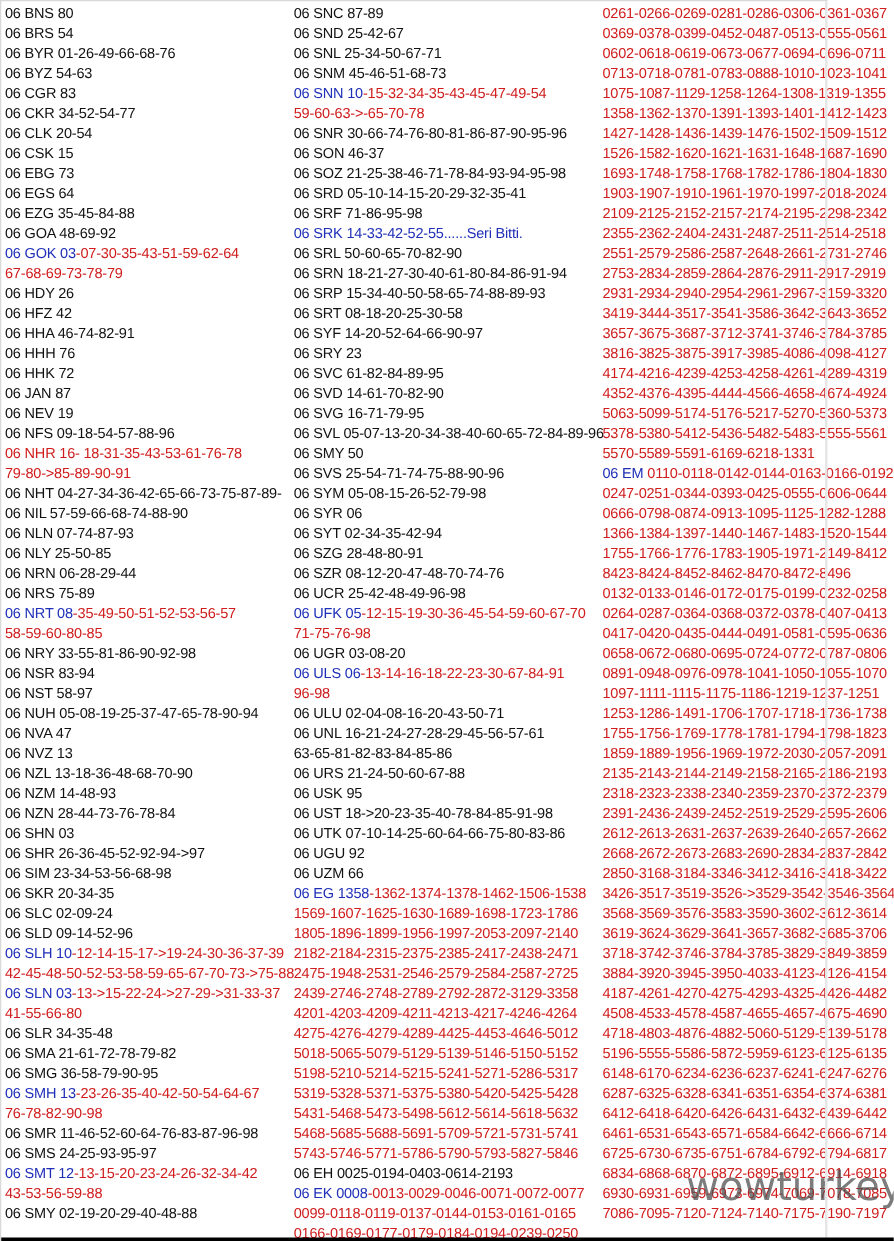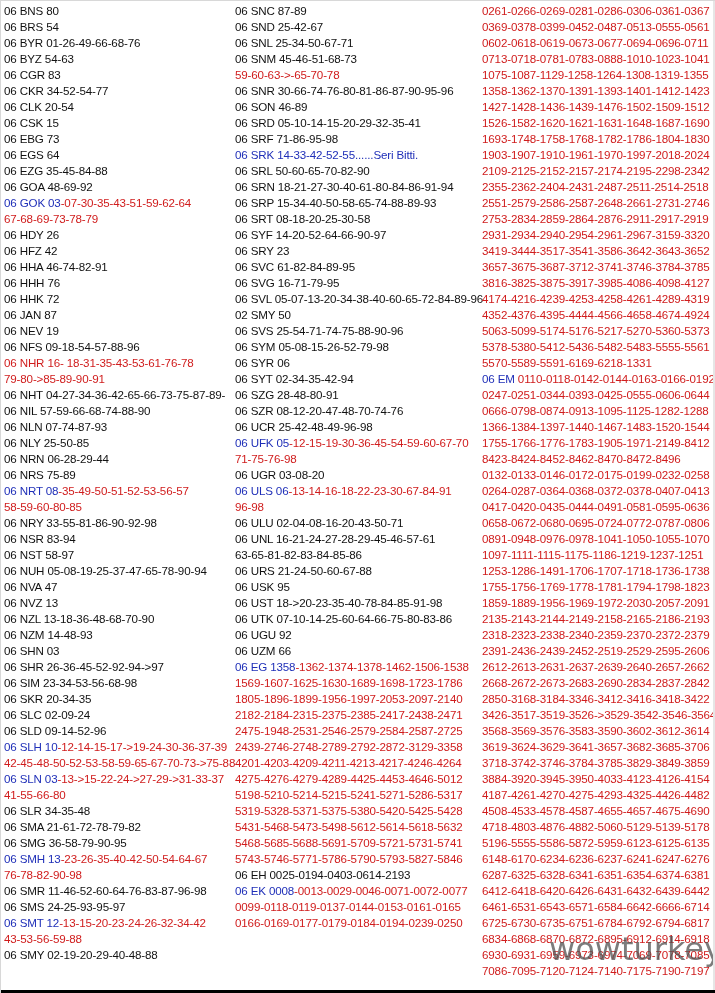--- a/index.html
+++ b/index.html
@@ -1,18 +1,18 @@
 <!DOCTYPE html>
 <html><head>
 <meta charset="utf-8">
 <style>
   html,body{margin:0;padding:0;background:#ffffff;}
   body{width:715px;height:993px;overflow:hidden;position:relative;
        font-family:"Liberation Sans", sans-serif;}
-  .page{position:absolute;left:0;top:0;width:715px;height:993px;
+  .page{position:absolute;left:0;top:0;width:662px;height:993px;
         border-top:1px solid #d8d8d8;border-left:1px solid #d8d8d8;box-sizing:border-box;}
   .col{position:absolute;top:2px;}
   .col1{left:3px;width:228px;}
   .col2{left:234px;width:244px;}
   .col3{left:481px;width:232px;}
   .line{height:16px;line-height:16px;font-size:11.6px;white-space:nowrap;
         letter-spacing:-0.15px;color:#111111;}
   .blk{color:#111111;}
   .red{color:#d01c1c;}
   .blu{color:#1f2fb8;}
@@ -59,20 +59,21 @@
       <div class="line"><span class="blu">06 NRT 08</span><span class="red">-35-49-50-51-52-53-56-57</span></div>
       <div class="line"><span class="red">58-59-60-80-85</span></div>
       <div class="line"><span class="blk">06 NRY 33-55-81-86-90-92-98</span></div>
       <div class="line"><span class="blk">06 NSR 83-94</span></div>
       <div class="line"><span class="blk">06 NST 58-97</span></div>
       <div class="line"><span class="blk">06 NUH 05-08-19-25-37-47-65-78-90-94</span></div>
       <div class="line"><span class="blk">06 NVA 47</span></div>
       <div class="line"><span class="blk">06 NVZ 13</span></div>
       <div class="line"><span class="blk">06 NZL 13-18-36-48-68-70-90</span></div>
       <div class="line"><span class="blk">06 NZM 14-48-93</span></div>
+      <div class="line"><span class="blk">06 NZN 28-44-73-76-78-84</span></div>
       <div class="line"><span class="blk">06 SHN 03</span></div>
       <div class="line"><span class="blk">06 SHR 26-36-45-52-92-94-&gt;97</span></div>
       <div class="line"><span class="blk">06 SIM 23-34-53-56-68-98</span></div>
       <div class="line"><span class="blk">06 SKR 20-34-35</span></div>
       <div class="line"><span class="blk">06 SLC 02-09-24</span></div>
       <div class="line"><span class="blk">06 SLD 09-14-52-96</span></div>
       <div class="line"><span class="blu">06 SLH 10</span><span class="red">-12-14-15-17-&gt;19-24-30-36-37-39</span></div>
       <div class="line"><span class="red">42-45-48-50-52-53-58-59-65-67-70-73-&gt;75-88</span></div>
       <div class="line"><span class="blu">06 SLN 03</span><span class="red">-13-&gt;15-22-24-&gt;27-29-&gt;31-33-37</span></div>
       <div class="line"><span class="red">41-55-66-80</span></div>
@@ -85,65 +86,69 @@
       <div class="line"><span class="blk">06 SMS 24-25-93-95-97</span></div>
       <div class="line"><span class="blu">06 SMT 12</span><span class="red">-13-15-20-23-24-26-32-34-42</span></div>
       <div class="line"><span class="red">43-53-56-59-88</span></div>
       <div class="line"><span class="blk">06 SMY 02-19-20-29-40-48-88</span></div>
     </div>
   <div class="col col2">
       <div class="line"><span class="blk">06 SNC 87-89</span></div>
       <div class="line"><span class="blk">06 SND 25-42-67</span></div>
       <div class="line"><span class="blk">06 SNL 25-34-50-67-71</span></div>
       <div class="line"><span class="blk">06 SNM 45-46-51-68-73</span></div>
+      <div class="line"><span class="blu">06 SNN 10</span><span class="red">-15-32-34-35-43-45-47-49-54</span></div>
       <div class="line"><span class="red">59-60-63-&gt;-65-70-78</span></div>
       <div class="line"><span class="blk">06 SNR 30-66-74-76-80-81-86-87-90-95-96</span></div>
-      <div class="line"><span class="blk">06 SON 46-89</span></div>
+      <div class="line"><span class="blk">06 SON 46-37</span></div>
+      <div class="line"><span class="blk">06 SOZ 21-25-38-46-71-78-84-93-94-95-98</span></div>
       <div class="line"><span class="blk">06 SRD 05-10-14-15-20-29-32-35-41</span></div>
       <div class="line"><span class="blk">06 SRF 71-86-95-98</span></div>
       <div class="line"><span class="blu">06 SRK 14-33-42-52-55......Seri Bitti.</span></div>
       <div class="line"><span class="blk">06 SRL 50-60-65-70-82-90</span></div>
       <div class="line"><span class="blk">06 SRN 18-21-27-30-40-61-80-84-86-91-94</span></div>
       <div class="line"><span class="blk">06 SRP 15-34-40-50-58-65-74-88-89-93</span></div>
       <div class="line"><span class="blk">06 SRT 08-18-20-25-30-58</span></div>
       <div class="line"><span class="blk">06 SYF 14-20-52-64-66-90-97</span></div>
       <div class="line"><span class="blk">06 SRY 23</span></div>
       <div class="line"><span class="blk">06 SVC 61-82-84-89-95</span></div>
+      <div class="line"><span class="blk">06 SVD 14-61-70-82-90</span></div>
       <div class="line"><span class="blk">06 SVG 16-71-79-95</span></div>
       <div class="line"><span class="blk">06 SVL 05-07-13-20-34-38-40-60-65-72-84-89-96</span></div>
-      <div class="line"><span class="blk">02 SMY 50</span></div>
+      <div class="line"><span class="blk">06 SMY 50</span></div>
       <div class="line"><span class="blk">06 SVS 25-54-71-74-75-88-90-96</span></div>
       <div class="line"><span class="blk">06 SYM 05-08-15-26-52-79-98</span></div>
       <div class="line"><span class="blk">06 SYR 06</span></div>
       <div class="line"><span class="blk">06 SYT 02-34-35-42-94</span></div>
       <div class="line"><span class="blk">06 SZG 28-48-80-91</span></div>
       <div class="line"><span class="blk">06 SZR 08-12-20-47-48-70-74-76</span></div>
       <div class="line"><span class="blk">06 UCR 25-42-48-49-96-98</span></div>
       <div class="line"><span class="blu">06 UFK 05</span><span class="red">-12-15-19-30-36-45-54-59-60-67-70</span></div>
       <div class="line"><span class="red">71-75-76-98</span></div>
       <div class="line"><span class="blk">06 UGR 03-08-20</span></div>
       <div class="line"><span class="blu">06 ULS 06</span><span class="red">-13-14-16-18-22-23-30-67-84-91</span></div>
       <div class="line"><span class="red">96-98</span></div>
       <div class="line"><span class="blk">06 ULU 02-04-08-16-20-43-50-71</span></div>
-      <div class="line"><span class="blk">06 UNL 16-21-24-27-28-29-45-46-57-61</span></div>
+      <div class="line"><span class="blk">06 UNL 16-21-24-27-28-29-45-56-57-61</span></div>
       <div class="line"><span class="blk">63-65-81-82-83-84-85-86</span></div>
       <div class="line"><span class="blk">06 URS 21-24-50-60-67-88</span></div>
       <div class="line"><span class="blk">06 USK 95</span></div>
       <div class="line"><span class="blk">06 UST 18-&gt;20-23-35-40-78-84-85-91-98</span></div>
       <div class="line"><span class="blk">06 UTK 07-10-14-25-60-64-66-75-80-83-86</span></div>
       <div class="line"><span class="blk">06 UGU 92</span></div>
       <div class="line"><span class="blk">06 UZM 66</span></div>
       <div class="line"><span class="blu">06 EG 1358</span><span class="red">-1362-1374-1378-1462-1506-1538</span></div>
       <div class="line"><span class="red">1569-1607-1625-1630-1689-1698-1723-1786</span></div>
       <div class="line"><span class="red">1805-1896-1899-1956-1997-2053-2097-2140</span></div>
       <div class="line"><span class="red">2182-2184-2315-2375-2385-2417-2438-2471</span></div>
       <div class="line"><span class="red">2475-1948-2531-2546-2579-2584-2587-2725</span></div>
       <div class="line"><span class="red">2439-2746-2748-2789-2792-2872-3129-3358</span></div>
       <div class="line"><span class="red">4201-4203-4209-4211-4213-4217-4246-4264</span></div>
       <div class="line"><span class="red">4275-4276-4279-4289-4425-4453-4646-5012</span></div>
+      <div class="line"><span class="red">5018-5065-5079-5129-5139-5146-5150-5152</span></div>
       <div class="line"><span class="red">5198-5210-5214-5215-5241-5271-5286-5317</span></div>
       <div class="line"><span class="red">5319-5328-5371-5375-5380-5420-5425-5428</span></div>
       <div class="line"><span class="red">5431-5468-5473-5498-5612-5614-5618-5632</span></div>
       <div class="line"><span class="red">5468-5685-5688-5691-5709-5721-5731-5741</span></div>
       <div class="line"><span class="red">5743-5746-5771-5786-5790-5793-5827-5846</span></div>
       <div class="line"><span class="blk">06 EH 0025-0194-0403-0614-2193</span></div>
       <div class="line"><span class="blu">06 EK 0008</span><span class="red">-0013-0029-0046-0071-0072-0077</span></div>
       <div class="line"><span class="red">0099-0118-0119-0137-0144-0153-0161-0165</span></div>
       <div class="line"><span class="red">0166-0169-0177-0179-0184-0194-0239-0250</span></div>
     </div>

